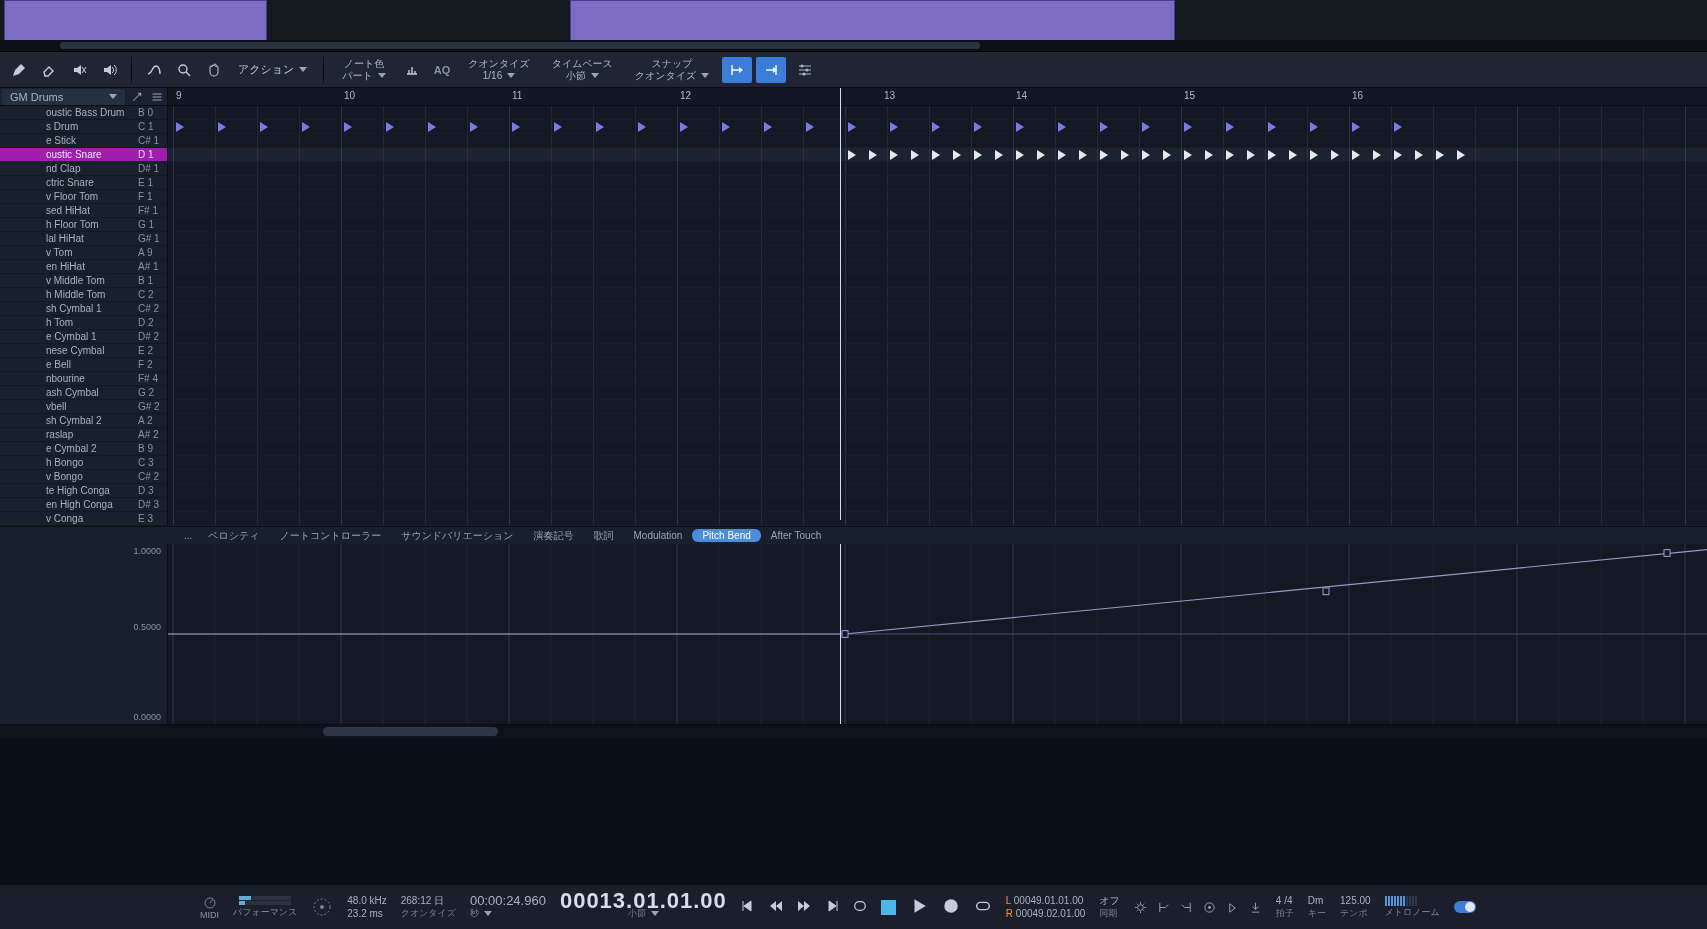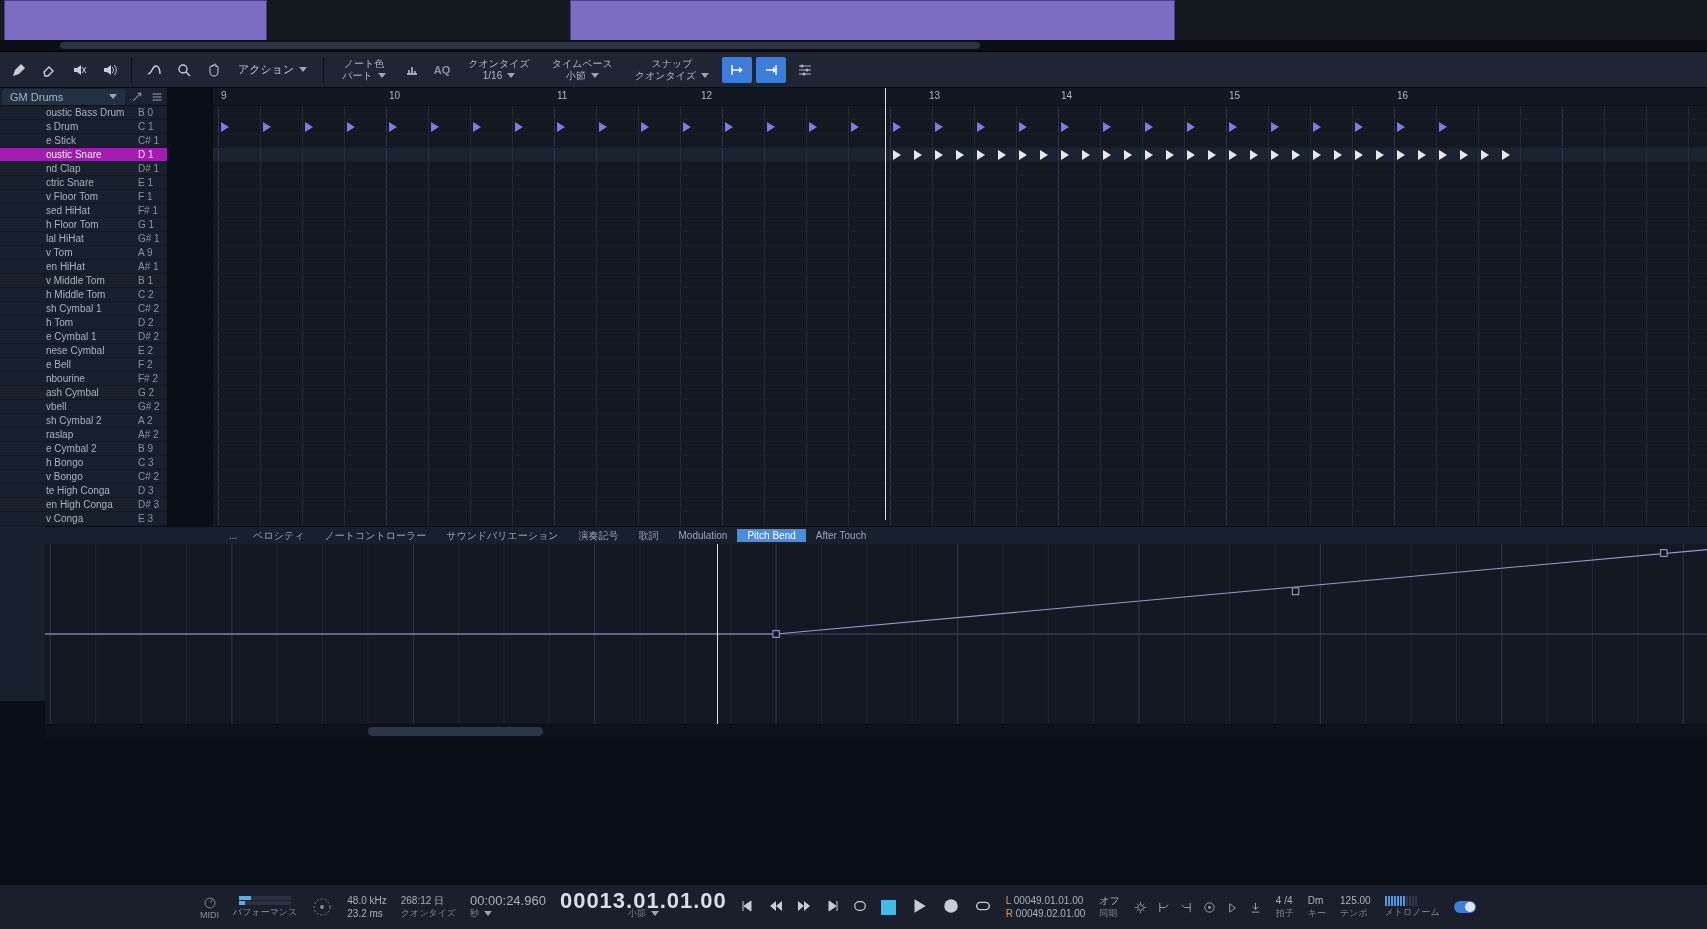--- a/index.html
+++ b/index.html
@@ -19,21 +19,21 @@
 .tool-group { display: flex; gap: 2px; }
 .divider { width: 1px; height: 26px; background: #0a0d14; margin: 0 6px; }
 .action-btn { padding: 3px 8px; color: #c5ccd8; cursor: pointer; display: inline-flex; align-items: center; gap: 3px; }
 .labeled { display: flex; flex-direction: column; align-items: center; padding: 0 10px; font-size: 10px; line-height: 12px; color: #aeb8c8; cursor: pointer; }
 .labeled .val { display: inline-flex; align-items: center; gap: 3px; }
 .aq { color: #8a93a3; font-weight: bold; padding: 0 6px; cursor: pointer; }
 .toggle-on { background: #3b7dd8; width: 30px; height: 26px; display: flex; align-items: center; justify-content: center; border-radius: 2px; margin: 0 1px; cursor: pointer; }
 .toggle-off { width: 30px; height: 26px; display: flex; align-items: center; justify-content: center; margin: 0 1px; cursor: pointer; color: #aeb8c8; }
 
 
-.editor { display: flex; height: 613px; gap: 45px; }
+.editor { display: flex; height: 613px; }
 .side { width: 168px; background: #18202e; border-right: 1px solid #0a0d14; display: flex; flex-direction: column; }
 .side-top { height: 18px; background: #1a2130; display: flex; align-items: center; padding: 2px; gap: 4px; border-bottom: 1px solid #0a0d14; }
 .map-select { flex: 1; background: #233044; padding: 2px 8px; font-size: 11px; border-radius: 2px; display: flex; align-items: center; justify-content: space-between; cursor: pointer; }
 .side-icon { width: 16px; height: 16px; display: flex; align-items: center; justify-content: center; cursor: pointer; color: #9aa4b4; }
 .drum-list { flex: 1; overflow: hidden; }
 .drum-row { height: 14px; display: flex; align-items: center; font-size: 10px; padding-left: 2px; border-bottom: 1px solid #14181f; cursor: pointer; }
 .drum-row .nm { width: 92px; overflow: hidden; white-space: nowrap; margin-left: 44px; }
 .drum-row .pitch { color: #8a93a3; }
 .drum-row.selected { background: #a21caf; color: #e8edf5; }
 .drum-row.selected .pitch { color: #dde4ee; }
@@ -47,21 +47,21 @@
 .g-col { position: absolute; top: 0; bottom: 0; width: 1px; background: #222a38; }
 .g-col.bar { background: #2c3548; }
 .note { position: absolute; width: 0; height: 0; border-left: 8px solid #7a7ae8; border-top: 5px solid transparent; border-bottom: 5px solid transparent; cursor: pointer; }
 .note.white { border-left-color: #e8e8ea; }
 .playhead { position: absolute; top: 0; bottom: 0; width: 1px; background: #d8dce4; z-index: 5; }
 
 
 .ctrl-area { border-top: 1px solid #0a0d14; }
 .ctrl-tabs { height: 17px; background: #18202e; display: flex; align-items: center; padding-left: 10px; gap: 0; font-size: 10px; }
 .ctab { padding: 1px 10px; color: #9aa4b4; cursor: pointer; }
-.ctab.active { background: #4a8ce0; color: #fff; border-radius: 0; }
+.ctab.active { background: #4a8ce0; color: #fff; border-radius: 6px; }
 .ctab.dots { padding: 1px 6px; }
 .ctrl-body { height: 180px; display: flex; }
 .ctrl-vaxis { width: 168px; background: #18202e; border-right: 1px solid #0a0d14; position: relative; font-size: 9px; color: #8a93a3; }
 .ctrl-vaxis span { position: absolute; right: 6px; }
 .ctrl-plot { flex: 1; position: relative; background: #131823; }
 .ctrl-scroll { height: 14px; display: flex; background: #0e121a; border-top: 1px solid #0a0d14; }
 .ctrl-scroll .spacer { width: 168px; }
 .ctrl-scroll .track { flex: 1; position: relative; }
 .ctrl-scroll .thumb { position: absolute; left: 155px; top: 2px; width: 175px; height: 9px; background: #2d3646; border-radius: 5px; }
 
@@ -296,21 +296,21 @@
         <div class="drum-row">
           <span class="nm">nese Cymbal</span>
           <span class="pitch">E 2</span>
         </div>
         <div class="drum-row">
           <span class="nm">e Bell</span>
           <span class="pitch">F 2</span>
         </div>
         <div class="drum-row">
           <span class="nm">nbourine</span>
-          <span class="pitch">F# 2</span>
+          <span class="pitch">F# 4</span>
         </div>
         <div class="drum-row">
           <span class="nm">ash Cymbal</span>
           <span class="pitch">G 2</span>
         </div>
         <div class="drum-row">
           <span class="nm">vbell</span>
           <span class="pitch">G# 2</span>
         </div>
         <div class="drum-row">
@@ -346,21 +346,21 @@
           <span class="pitch">E 3</span>
         </div>
       </div>
   </div>
 
   <div class="grid-area">
     <div class="ruler" id="ruler">
         <span class="ruler-num" style="left: 8px;">9</span>
         <span class="ruler-num" style="left: 176px;">10</span>
         <span class="ruler-num" style="left: 344px;">11</span>
-        <span class="ruler-num" style="left: 488px;">12</span>
+        <span class="ruler-num" style="left: 512px;">12</span>
         <span class="ruler-num" style="left: 716px;">13</span>
         <span class="ruler-num" style="left: 848px;">14</span>
         <span class="ruler-num" style="left: 1016px;">15</span>
         <span class="ruler-num" style="left: 1184px;">16</span>
       </div>
     <div class="grid" id="grid">
         <div class="g-col bar" style="left: 5px;"></div>
         <div class="g-col" style="left: 47px;"></div>
         <div class="g-col" style="left: 89px;"></div>
         <div class="g-col" style="left: 131px;"></div>
@@ -496,20 +496,25 @@
           <span class="ctab">ベロシティ</span>
           <span class="ctab">ノートコントローラー</span>
           <span class="ctab">サウンドバリエーション</span>
           <span class="ctab">演奏記号</span>
           <span class="ctab">歌詞</span>
           <span class="ctab">Modulation</span>
           <span class="ctab active">Pitch Bend</span>
           <span class="ctab">After Touch</span>
         </div>
       <div class="ctrl-body">
+        <div class="ctrl-vaxis">
+          <span style="top:2px">1.0000</span>
+          <span style="top:78px">0.5000</span>
+          <span style="bottom:2px">0.0000</span>
+        </div>
         <div class="ctrl-plot" id="ctrl-plot">
           <div class="playhead" style="left:672px;top:0;bottom:0"></div>
         <svg width="100%" height="100%" viewBox="0 0 1539 160" preserveAspectRatio="none" style="position: absolute;">
               <line x1="5" x2="5" y1="0" y2="160" stroke="#2c3548"></line>
               <line x1="47" x2="47" y1="0" y2="160" stroke="#1e2430"></line>
               <line x1="89" x2="89" y1="0" y2="160" stroke="#1e2430"></line>
               <line x1="131" x2="131" y1="0" y2="160" stroke="#1e2430"></line>
               <line x1="173" x2="173" y1="0" y2="160" stroke="#2c3548"></line>
               <line x1="215" x2="215" y1="0" y2="160" stroke="#1e2430"></line>
               <line x1="257" x2="257" y1="0" y2="160" stroke="#1e2430"></line>

